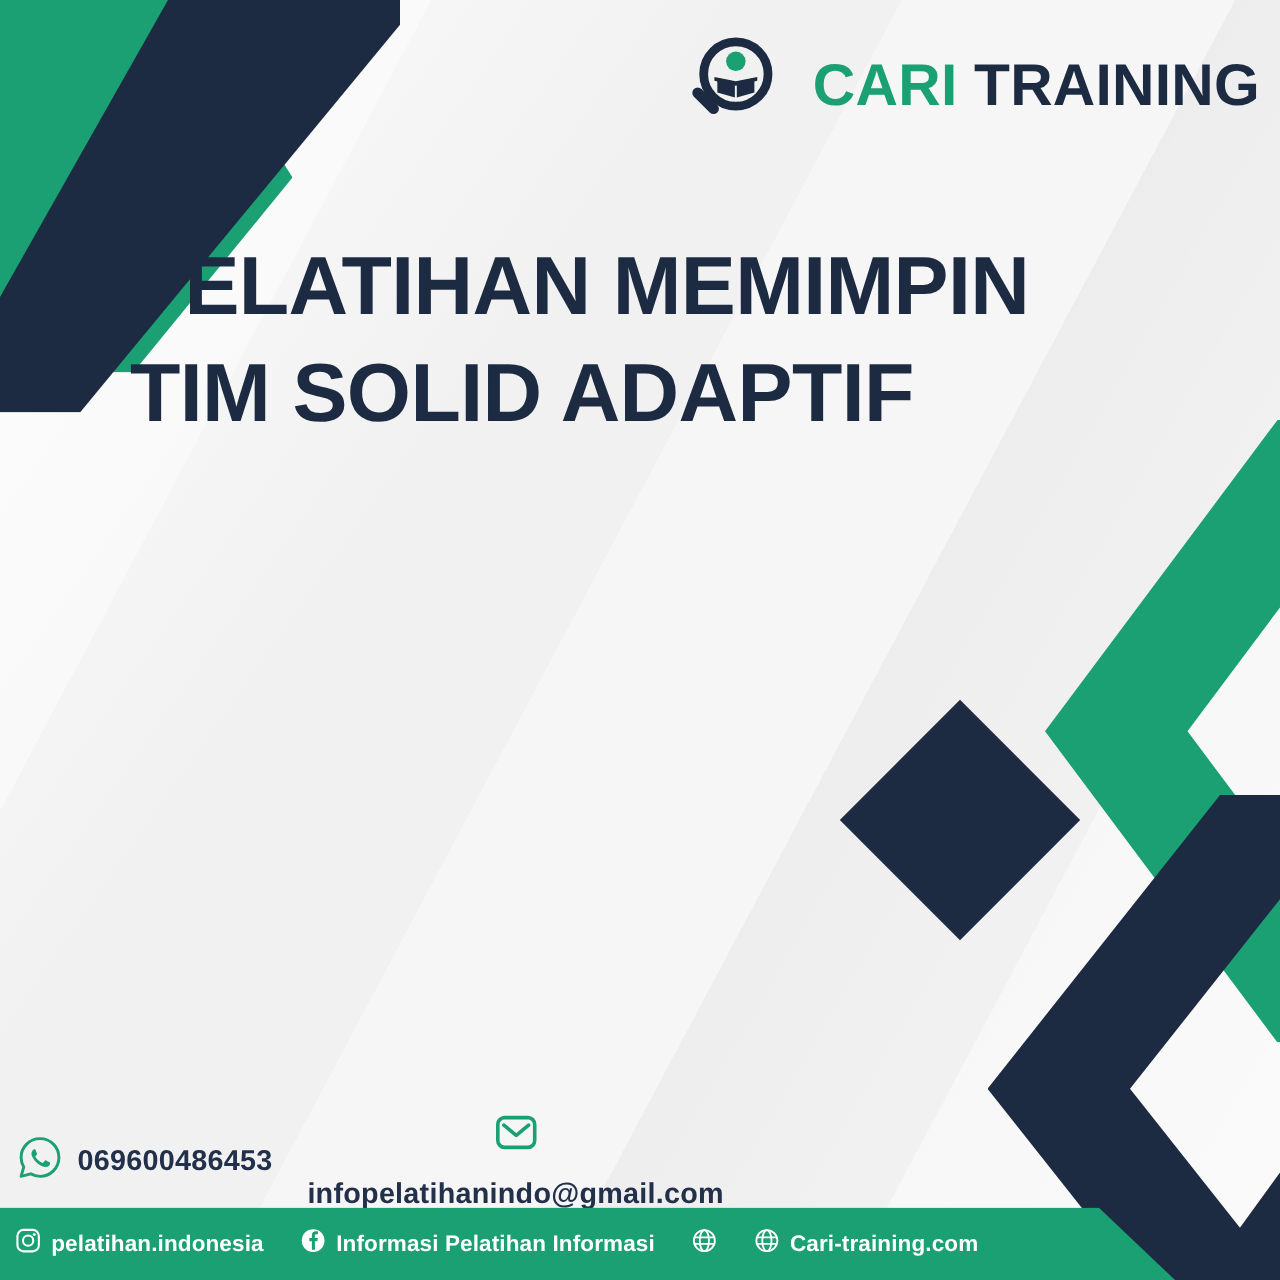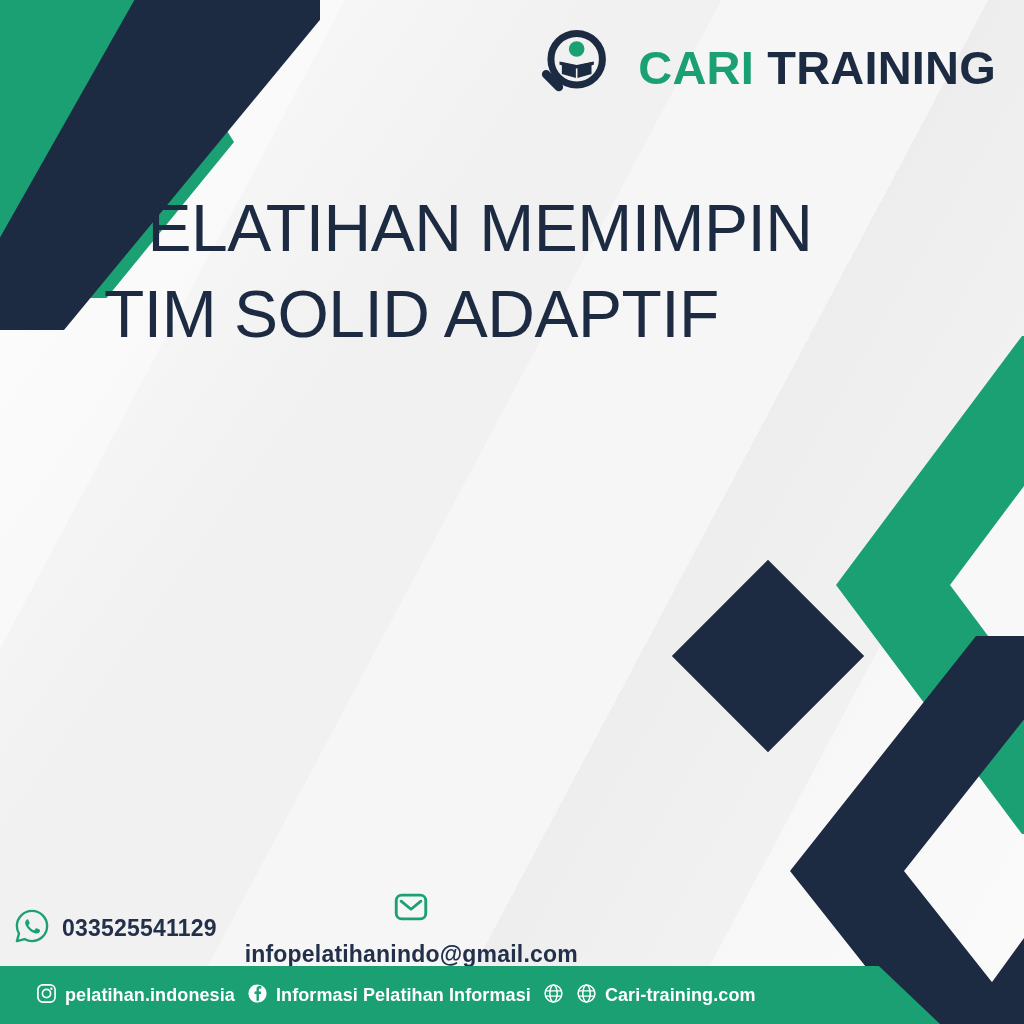--- a/index.html
+++ b/index.html
@@ -99,21 +99,21 @@
     top: 588px;
     width: 136px;
     height: 136px;
     background: var(--navy);
     transform: rotate(45deg);
   }
 
   
   .logo {
     position: absolute;
-    right: 28px;
+    right: 16px;
     top: 28px;
     display: flex;
     align-items: center;
     gap: 27px;
   }
   .logo-mark { width: 78px; height: 78px; display: block; }
   .logo-text {
     font-size: 47px;
     font-weight: bold;
     letter-spacing: 0.2px;
@@ -124,21 +124,21 @@
   .logo-training { color: var(--navy); }
 
   
   .headline {
     position: absolute;
     left: 104px;
     top: 186px;
     width: 760px;
     color: var(--navy);
     font-size: 66px;
-    font-weight: normal;
+    font-weight: bold;
     line-height: 1.30;
     letter-spacing: -0.5px;
     text-transform: uppercase;
   }
   .headline .ln { display: block; }
 
   
   .contact {
     position: absolute;
     left: 14px;
@@ -166,23 +166,23 @@
   .footer-bar {
     position: absolute;
     left: 0;
     bottom: 0;
     width: 940px;
     height: 58px;
     background: var(--green);
     clip-path: polygon(0% 0%, 93.5% 0%, 100% 100%, 0% 100%);
     display: flex;
     align-items: center;
-    padding-left: 36px;
+    padding-left: 12px;
     box-sizing: border-box;
-    gap: 3px;
+    gap: 20px;
   }
   .social {
     display: flex;
     align-items: center;
     gap: 8px;
   }
   .social + .social { margin-left: 9px; }
   .social-txt {
     color: #ffffff;
     font-size: 18px;
@@ -253,21 +253,21 @@
                    c0.75 -0.1 2.4 -0.95 2.75 -1.9 c0.35 -0.95 0.35 -1.75 0.25 -1.9
                    c-0.1 -0.15 -0.4 -0.25 -0.85 -0.5 c-0.45 -0.25 -2.4 -1.25 -2.8 -1.4
                    c-0.4 -0.15 -0.7 -0.2 -1 0.25 c-0.3 0.45 -1.15 1.4 -1.4 1.7
                    c-0.25 0.3 -0.5 0.35 -0.95 0.1 c-0.45 -0.25 -1.85 -0.75 -3.5 -2.2
                    c-1.3 -1.15 -2.15 -2.55 -2.4 -2.95 c-0.25 -0.45 0 -0.65 0.2 -0.9
                    c0.2 -0.2 0.45 -0.55 0.65 -0.8 c0.2 -0.3 0.3 -0.5 0.45 -0.8
                    c0.15 -0.3 0.05 -0.55 -0.05 -0.8 c-0.1 -0.25 -0.95 -2.35 -1.35 -3.2
                    c-0.3 -0.65 -0.6 -0.6 -0.85 -0.6 Z" fill="#1ba073"></path>
         </svg>
       </span>
-      <span class="contact-txt">033525541129</span>
+      <span class="contact-txt">069600486453</span>
     </div>
 
     <div class="contact-item">
       <span>
         <svg width="36" height="36" viewBox="0 0 40 40" xmlns="http://www.w3.org/2000/svg">
           <rect x="3.6" y="6.8" width="32.8" height="26.4" rx="6" ry="6" fill="none" stroke="#1ba073" stroke-width="3.2"></rect>
           <path d="M9 13.5 L20 22.5 L31 13.5" fill="none" stroke="#1ba073" stroke-width="3.2" stroke-linecap="round" stroke-linejoin="round"></path>
         </svg>
       </span>
       <span class="contact-txt">infopelatihanindo@gmail.com</span>

